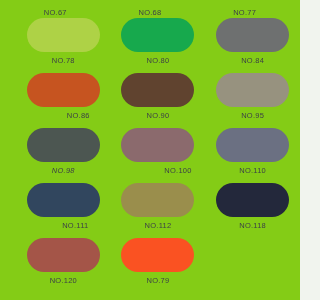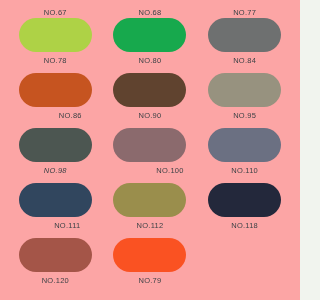--- a/index.html
+++ b/index.html
@@ -58,35 +58,35 @@
     color: #3d4246;
     font-family: "Liberation Sans", sans-serif;
     text-align: center;
     white-space: nowrap;
     line-height: 1;
   }
 </style>
 </head>
 <body style="background: rgb(241, 244, 238);">
 
-<div id="swatch-sheet" style="background: #fca5a5;">
+<div id="swatch-sheet" style="background: #84cc16;">
 
   <div class="swatch-grid" style="position:absolute; top:4px; left:0;">
     <div class="swatch-cell">
       <div class="swatch-label" style="color: rgb(61, 66, 70);">NO.67</div>
     </div>
     <div class="swatch-cell">
       <div class="swatch-label" style="color: rgb(61, 66, 70);">NO.68</div>
     </div>
     <div class="swatch-cell">
       <div class="swatch-label" style="color: rgb(61, 66, 70);">NO.77</div>
     </div>
   </div>
 
-  <div class="swatch-grid" style="position:absolute; top:18px; left:0;">
+  <div class="swatch-grid" style="position:absolute; top:18px; left:8px;">
 
     <div class="swatch-cell">
       <div class="swatch-chip" style="background-color: rgb(174, 210, 70);"></div>
       <div class="swatch-label" style="color: rgb(61, 66, 70);">NO.78</div>
     </div>
     <div class="swatch-cell">
       <div class="swatch-chip" style="background-color: rgb(23, 169, 77);"></div>
       <div class="swatch-label" style="color: rgb(61, 66, 70);">NO.80</div>
     </div>
     <div class="swatch-cell">

